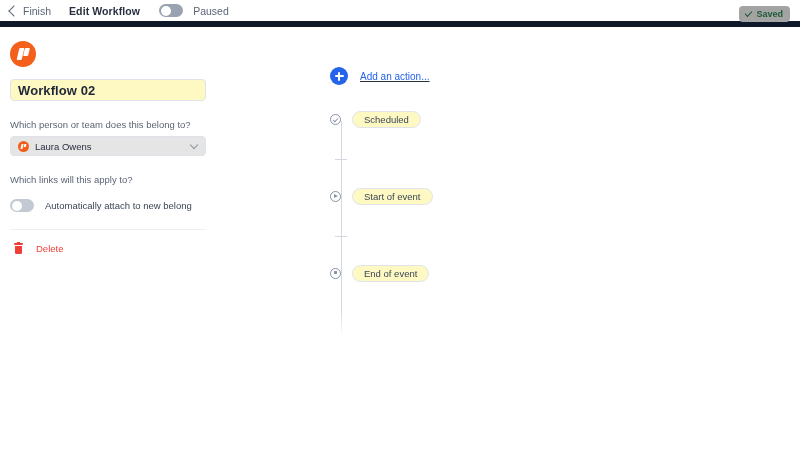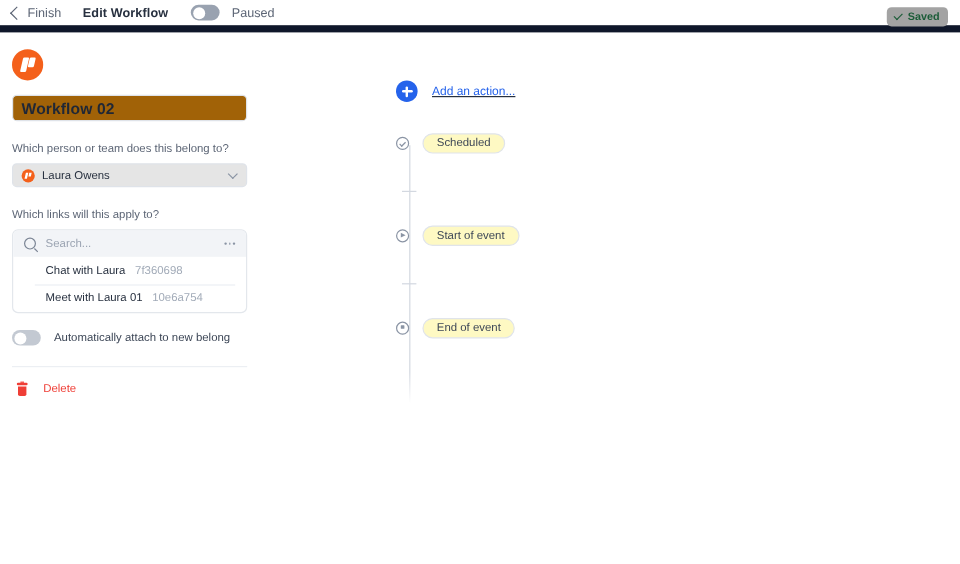--- a/index.html
+++ b/index.html
@@ -127,21 +127,21 @@
   .logo .bar-a { left: 8px;  top: 7px;  width: 4.5px; height: 12px; }
   .logo .bar-b { left: 14px; top: 7px;  width: 4.5px; height: 8px; }
 
   
   .title-input {
     width: 196px;
     height: 22px;
     box-sizing: border-box;
     border: 1px solid #dfe3e9;
     border-radius: 4px;
-    background: #a16207;
+    background: #fef9c3;
     padding: 0 7px;
     font-family: "Liberation Sans", sans-serif;
     font-size: 13px;
     font-weight: bold;
     color: #1f2736;
     outline: none;
     display: flex;
     align-items: center;
     letter-spacing: 0.1px;
   }
@@ -504,41 +504,20 @@
       <span class="mini-logo">
         <span class="bar-a"></span>
         <span class="bar-b"></span>
       </span>
       <span class="owner-name">Laura Owens</span>
       <span class="chev-down"></span>
     </div>
 
     <div class="field-label">Which links will this apply to?</div>
 
-    <div class="links-card">
-      <div class="search-row">
-        <span class="search-icon"></span>
-        <span class="search-placeholder">Search...</span>
-        <span class="ellipsis">
-          <i></i>
-            <i></i>
-            <i></i>
-        </span>
-      </div>
-
-      <div class="link-row">
-        <span class="link-name">Chat with Laura</span>
-        <span class="link-id">7f360698</span>
-      </div>
-
-      <div class="link-row">
-        <span class="link-name">Meet with Laura 01</span>
-        <span class="link-id">10e6a754</span>
-      </div>
-    </div>
 
     <div class="auto-row">
       <span class="switch-sm">
         <span class="knob"></span>
       </span>
       <span class="auto-label">Automatically attach to new belong</span>
     </div>
 
     <div class="divider"></div>
 

